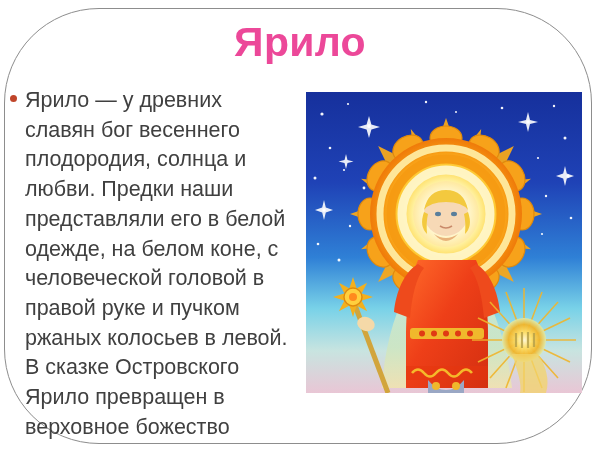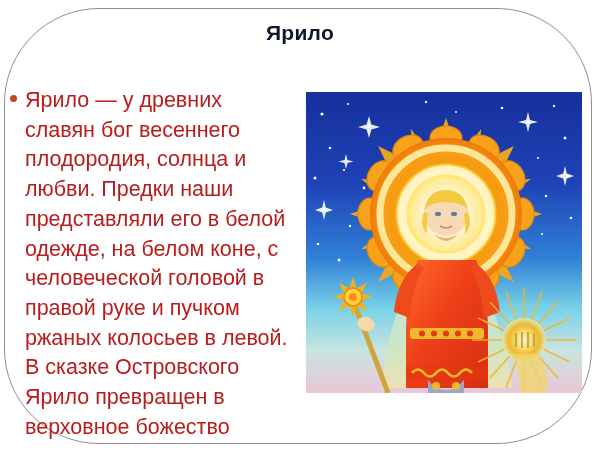--- a/index.html
+++ b/index.html
@@ -43,23 +43,23 @@
     height: 8px;
     background: #ffffff;
   }
 
   #title {
     position: absolute;
     left: 0;
     top: 22px;
     width: 600px;
     text-align: center;
-    font-size: 21px;
+    font-size: 41px;
     font-weight: bold;
-    color: #0f172a;
+    color: #ec4899;
     letter-spacing: 0.3px;
     line-height: 1;
   }
 
   
   #body-block {
     position: absolute;
     left: 8px;
     top: 86px;
     width: 282px;
@@ -75,21 +75,21 @@
     left: 2px;
     top: 9px;
     width: 7px;
     height: 7px;
     border-radius: 50%;
     background: #c0452a;
   }
   #body-text {
     font-size: 21.5px;
     line-height: 29.7px;
-    color: #b91c1c;
+    color: #404040;
     white-space: pre-wrap;
     word-spacing: 0px;
   }
 
   
   #picture {
     position: absolute;
     left: 306px;
     top: 92px;
     width: 276px;

